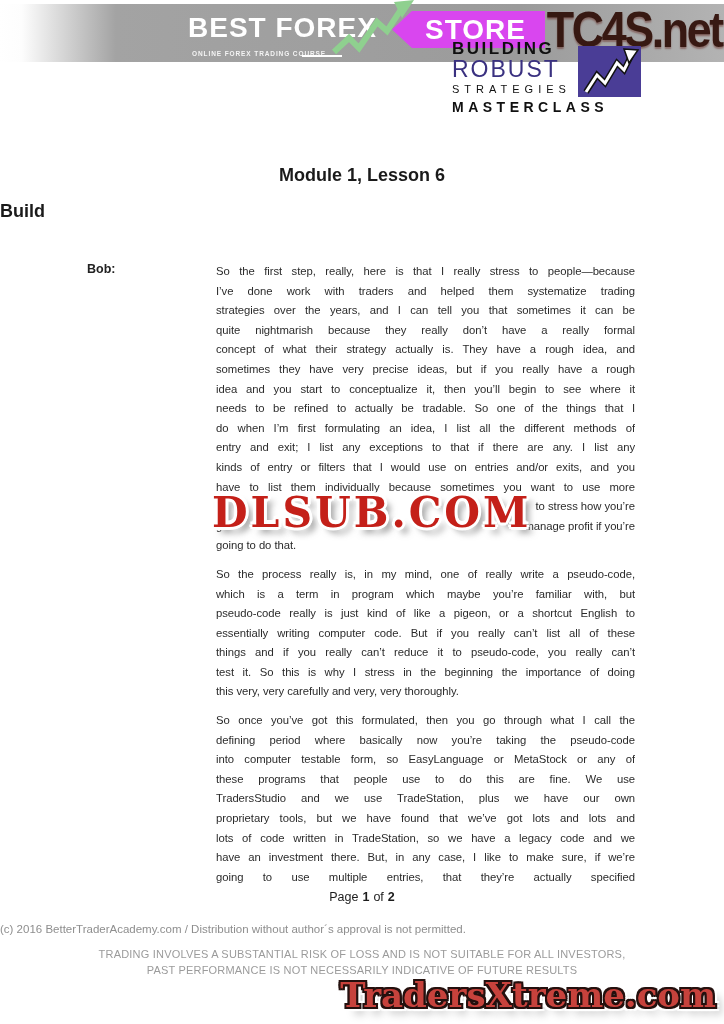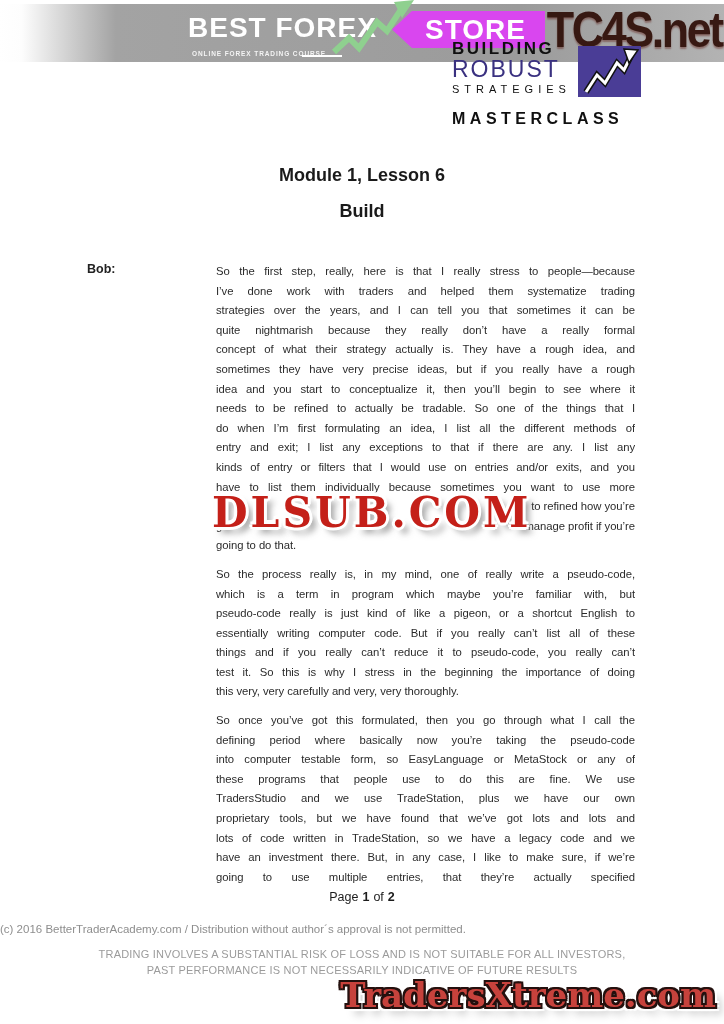--- a/index.html
+++ b/index.html
@@ -21,27 +21,27 @@
   
   .tc4s{position:absolute;top:1px;right:2px;font-weight:bold;font-size:56px;letter-spacing:-3px;
         color:#2e0d06;opacity:.92;transform:scale(.8,.88);transform-origin:top right;
         text-shadow:0 2px 2px rgba(90,20,10,.45);}
 
   
   .brs{position:absolute;left:452px;top:40px;}
   .brs-building{font-size:17px;font-weight:bold;letter-spacing:2.5px;color:#101010;line-height:18px;}
   .brs-robust{font-size:23px;font-weight:normal;letter-spacing:2px;color:#3a3180;line-height:23px;}
   .brs-strategies{font-size:11px;letter-spacing:5px;color:#101010;line-height:14px;margin-top:1px;}
-  .brs-master{font-size:16px;font-weight:bold;letter-spacing:4.5px;color:#101010;line-height:19px;margin-top:13px;}
+  .brs-master{font-size:14px;font-weight:bold;letter-spacing:4.5px;color:#101010;line-height:19px;margin-top:2px;}
   .brs-square{position:absolute;left:578px;top:46px;width:63px;height:51px;background:#4a3d96;}
 
   
   .doc-title{position:absolute;top:165px;left:0;width:100%;text-align:center;
              font-size:18px;font-weight:bold;color:#1a1a1a;}
-  .doc-subtitle{position:absolute;top:201px;left:0;width:100%;text-align:center;
+  .doc-subtitle{position:absolute;top:201px;left:0;width:100%;text-align:left;
              font-size:18px;font-weight:bold;color:#1a1a1a;}
 
   
   .speaker{position:absolute;left:87px;top:262px;font-size:12.5px;font-weight:bold;color:#222222;}
   .col{position:absolute;left:216px;top:262px;width:419px;font-size:11.3px;color:#2b2b2b;letter-spacing:-.05px;}
   .line{height:19.6px;line-height:19.6px;overflow:hidden;}
   .j{text-align:justify;text-align-last:justify;}
   .l{text-align:left;}
   .cov{display:flex;justify-content:space-between;}
   .gap{height:9px;}
@@ -117,21 +117,21 @@
     <div class="line j">concept of what their strategy actually is. They have a rough idea, and</div>
     <div class="line j">sometimes they have very precise ideas, but if you really have a rough</div>
     <div class="line j">idea and you start to conceptualize it, then you’ll begin to see where it</div>
     <div class="line j">needs to be refined to actually be tradable. So one of the things that I</div>
     <div class="line j">do when I’m first formulating an idea, I list all the different methods of</div>
     <div class="line j">entry and exit; I list any exceptions to that if there are any. I list any</div>
     <div class="line j">kinds of entry or filters that I would use on entries and/or exits, and you</div>
     <div class="line j">have to list them individually because sometimes you want to use more</div>
     <div class="line cov">
       <span>t</span>
-      <span>to refined how you’re</span>
+      <span>to stress how you’re</span>
     </div>
     <div class="line cov">
       <span>g</span>
       <span>manage profit if you’re</span>
     </div>
     <div class="line l">going to do that.</div>
 
     <div class="gap"></div>
 
     <div class="line j">So the process really is, in my mind, one of really write a pseudo-code,</div>

